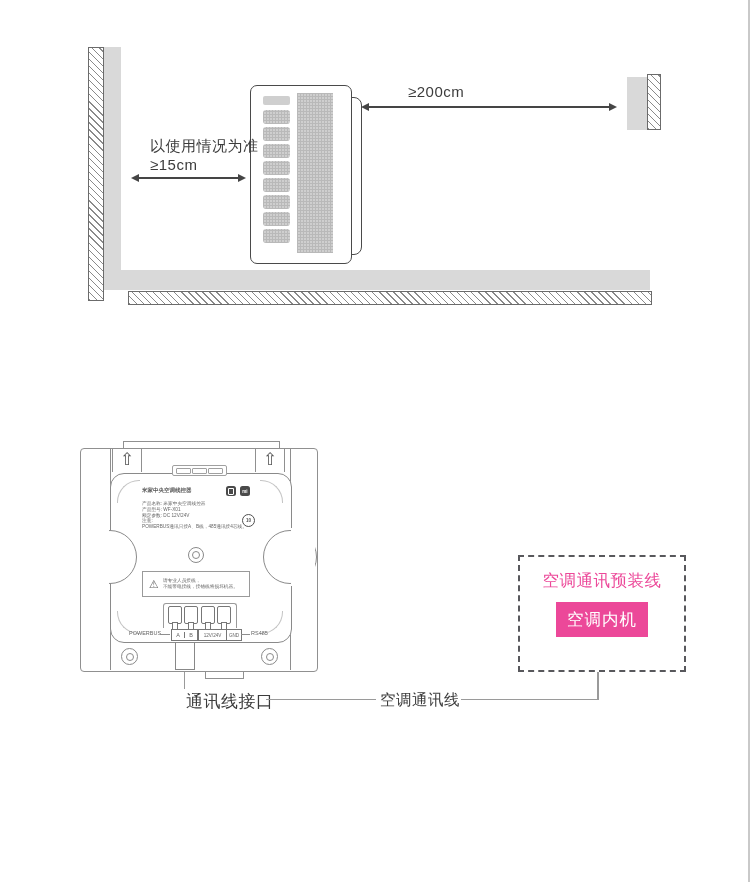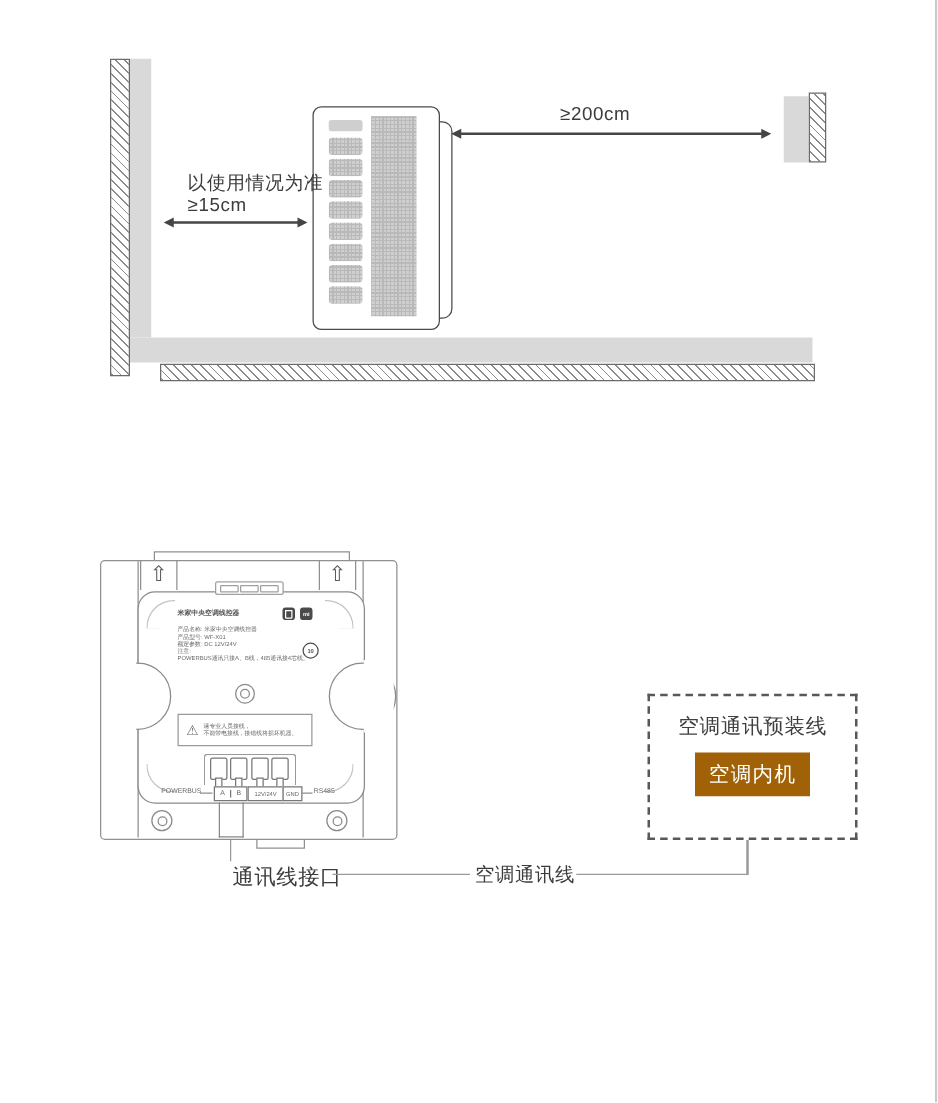--- a/index.html
+++ b/index.html
@@ -65,21 +65,21 @@
     </div>
 
     <div class="abs lbl" style="left:150px;top:137px;">以使用情况为准</div>
     <div class="abs lbl" style="left:150px;top:156px;">≥15cm</div>
     <div>
       <div class="hline" style="left:138px;top:177px;width:101px;"></div>
       <div class="ah ah-l" style="left:131px;top:173.5px;"></div>
       <div class="ah ah-r" style="left:238px;top:173.5px;"></div>
     </div>
 
-    <div class="abs lbl" style="left:448px;top:83px;text-align:right;">≥200cm</div>
+    <div class="abs lbl" style="left:408px;top:83px;text-align:right;">≥200cm</div>
     <div>
       <div class="hline" style="left:368px;top:106px;width:242px;"></div>
       <div class="ah ah-l" style="left:361px;top:102.5px;"></div>
       <div class="ah ah-r" style="left:609px;top:102.5px;"></div>
     </div>
 
     <div class="abs gray" style="left:627px;top:77px;width:20px;height:53px;"></div>
     <div class="abs hatch" style="left:647px;top:74px;width:12px;height:54px;"></div>
   </div>
 
@@ -190,19 +190,19 @@
       </div>
   </div>
 
   <div class="abs lbl" style="left:186px;top:690px;font-size:17px;">通讯线接口</div>
   <div class="vline" style="left:266px;top:698.5px;width:110px;height:1.5px;"></div>
   <div class="abs lbl" style="left:380px;top:690px;font-size:15.5px;">空调通讯线</div>
   <div class="vline" style="left:461px;top:698.5px;width:137px;height:1.5px;"></div>
   <div class="vline" style="left:597px;top:659px;height:41px;"></div>
 
   <div class="abs" style="left:518px;top:555px;width:164px;height:100px;border:2px dashed #58585c;background:#fff;display:flex;flex-direction:column;align-items:center;padding-top:13px;box-sizing:content-box;">
-    <div class="lbl" style="font-size:16.5px;color:#404040;">空调通讯预装线</div>
-    <div style="margin-top:10px;width:92px;height:35px;background:#a16207;display:flex;align-items:center;justify-content:center;">
+    <div class="lbl" style="font-size:16.5px;color:#ec4899;">空调通讯预装线</div>
+    <div style="margin-top:10px;width:92px;height:35px;background:#ec4899;display:flex;align-items:center;justify-content:center;">
       <span style="font-size:16.5px;font-weight:500;color:#fff;letter-spacing:1px;">空调内机</span>
     </div>
   </div>
 
 </div>
 
 </body></html>

